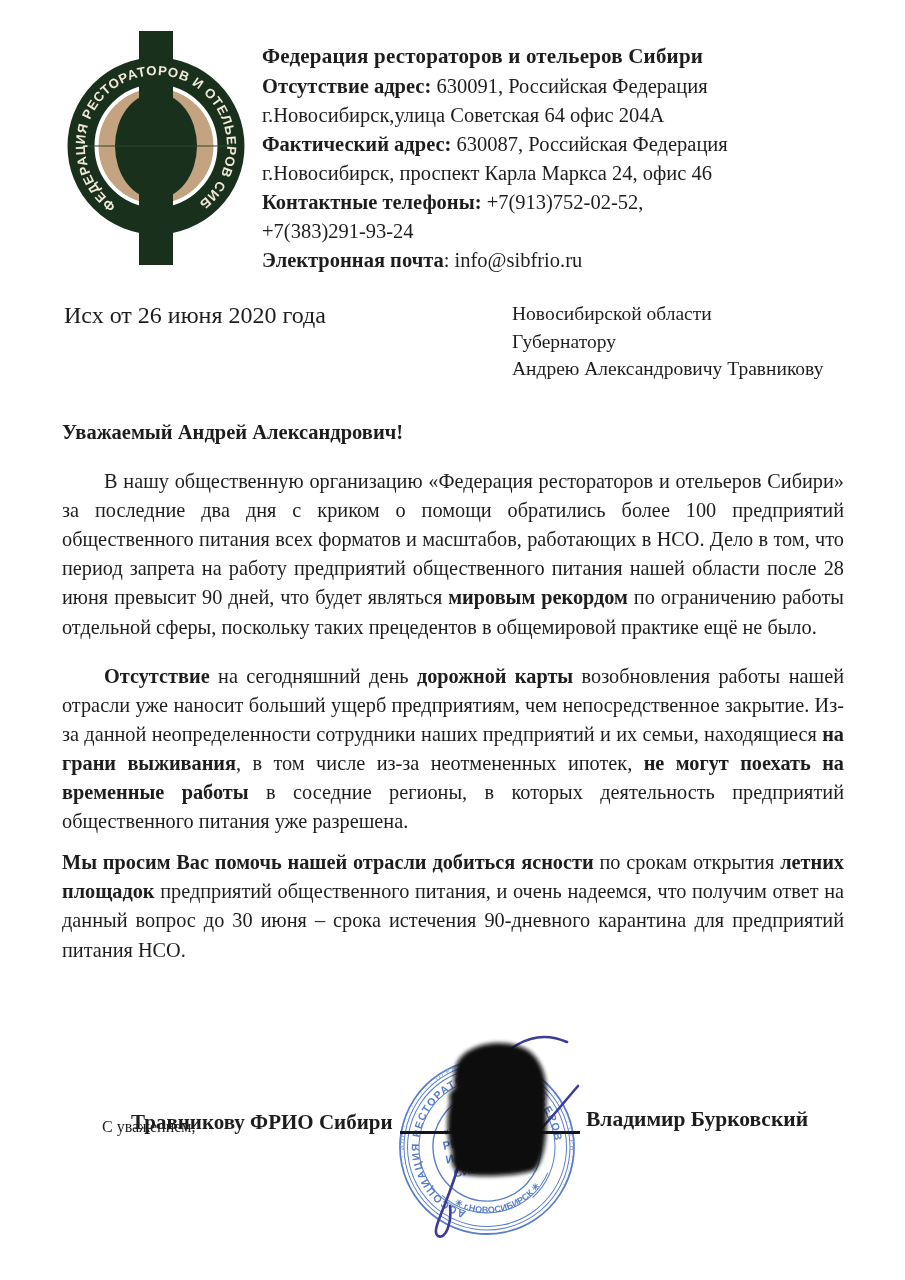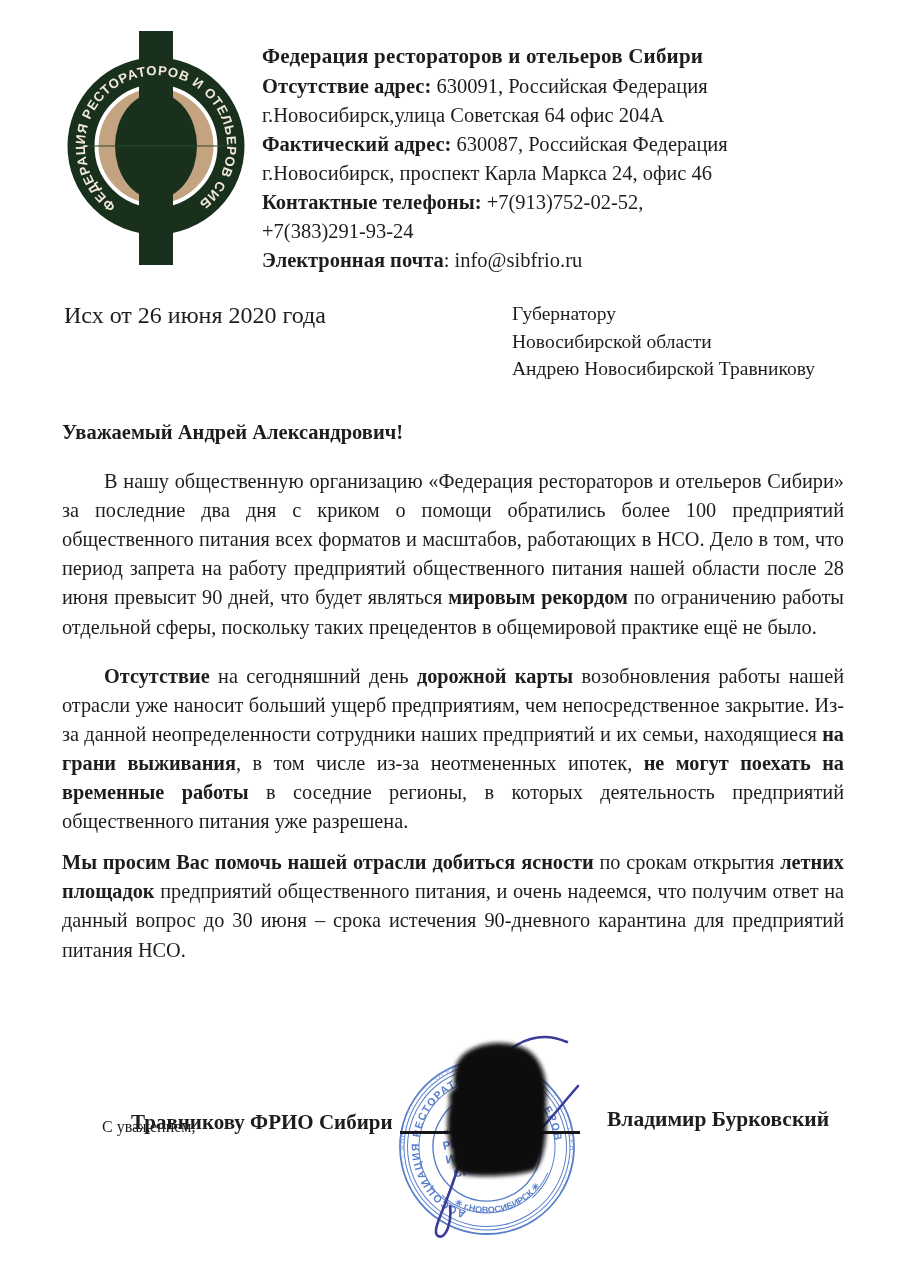--- a/index.html
+++ b/index.html
@@ -23,21 +23,21 @@
   .addressee{position:absolute;left:512px;top:300px;font-size:19.5px;line-height:27.5px;}
   
   .body{position:absolute;left:62px;top:418px;width:782px;font-size:20.3px;line-height:29.1px;text-align:justify;}
   .salutation{font-weight:bold;font-size:20.5px;margin-bottom:20px;}
   .para{margin:0 0 12px 0;}
   .para.indent{text-indent:42px;margin-top:20px;}
   .para b{font-weight:bold;}
   
   .closing{position:absolute;left:102px;top:1082px;font-size:16px;margin-top:36px;}
   .sig-title{position:absolute;left:131px;top:1110px;font-size:21px;font-weight:bold;}
-  .sig-name{position:absolute;left:586px;top:1107px;font-size:21.5px;font-weight:bold;z-index:6;margin-left:21px;}
+  .sig-name{position:absolute;left:586px;top:1107px;font-size:21.5px;font-weight:bold;z-index:6;}
   .sig-line{position:absolute;left:400px;top:1131px;width:180px;height:2.5px;background:#15151a;z-index:4;}
   .stamp{position:absolute;left:387px;top:1047px;width:200px;height:200px;z-index:3;opacity:.92;}
   .overlay{position:absolute;left:380px;top:1018px;width:250px;height:250px;z-index:5;}
 </style>
 </head>
 <body>
 
 <div class="page">
 
   <svg class="logo" viewBox="0 0 190 240" aria-hidden="true">
@@ -60,23 +60,23 @@
     <div class="lh-line"><b>Фактический адрес:</b><span> 630087, Российская Федерация</span></div>
     <div class="lh-line"><span>г.Новосибирск, проспект Карла Маркса 24, офис 46</span></div>
     <div class="lh-line"><b>Контактные телефоны:</b><span> +7(913)752-02-52,</span></div>
     <div class="lh-line"><span>+7(383)291-93-24</span></div>
     <div class="lh-line"><b>Электронная почта</b><span>: info@sibfrio.ru</span></div>
   </header>
 
   <div class="date-line">Исх от 26 июня 2020 года</div>
 
   <div class="addressee">
+    <div>Новосибирской области</div>
     <div>Губернатору</div>
-    <div>Новосибирской области</div>
-    <div>Андрею Новосибирской Травникову</div>
+    <div>Андрею Александровичу Травникову</div>
   </div>
 
   <main class="body">
     <div class="salutation">Уважаемый Андрей Александрович!</div>
     <p class="para indent"><span>В нашу общественную организацию «Федерация рестораторов и отельеров Сибири» за последние два дня с криком о помощи обратились более 100 предприятий общественного питания всех форматов и масштабов, работающих в НСО. Дело в том, что период запрета на работу предприятий общественного питания нашей области после 28 июня превысит 90 дней, что будет являться </span><b>мировым рекордом</b><span> по ограничению работы отдельной сферы, поскольку таких прецедентов в общемировой практике ещё не было.</span></p>
     <p class="para indent"><b>Отсутствие</b><span> на сегодняшний день </span><b>дорожной карты</b><span> возобновления работы нашей отрасли уже наносит больший ущерб предприятиям, чем непосредственное закрытие. Из-за данной неопределенности сотрудники наших предприятий и их семьи, находящиеся </span><b>на грани выживания</b><span>, в том числе из-за неотмененных ипотек, </span><b>не могут поехать на временные работы</b><span> в соседние регионы, в которых деятельность предприятий общественного питания уже разрешена.</span></p>
     <p class="para"><b>Мы просим Вас помочь нашей отрасли добиться ясности</b><span> по срокам открытия </span><b>летних площадок</b><span> предприятий общественного питания, и очень надеемся, что получим ответ на данный вопрос до 30 июня – срока истечения 90-дневного карантина для предприятий питания НСО.</span></p>
   </main>
 
   <div class="closing">С уважением,</div>

